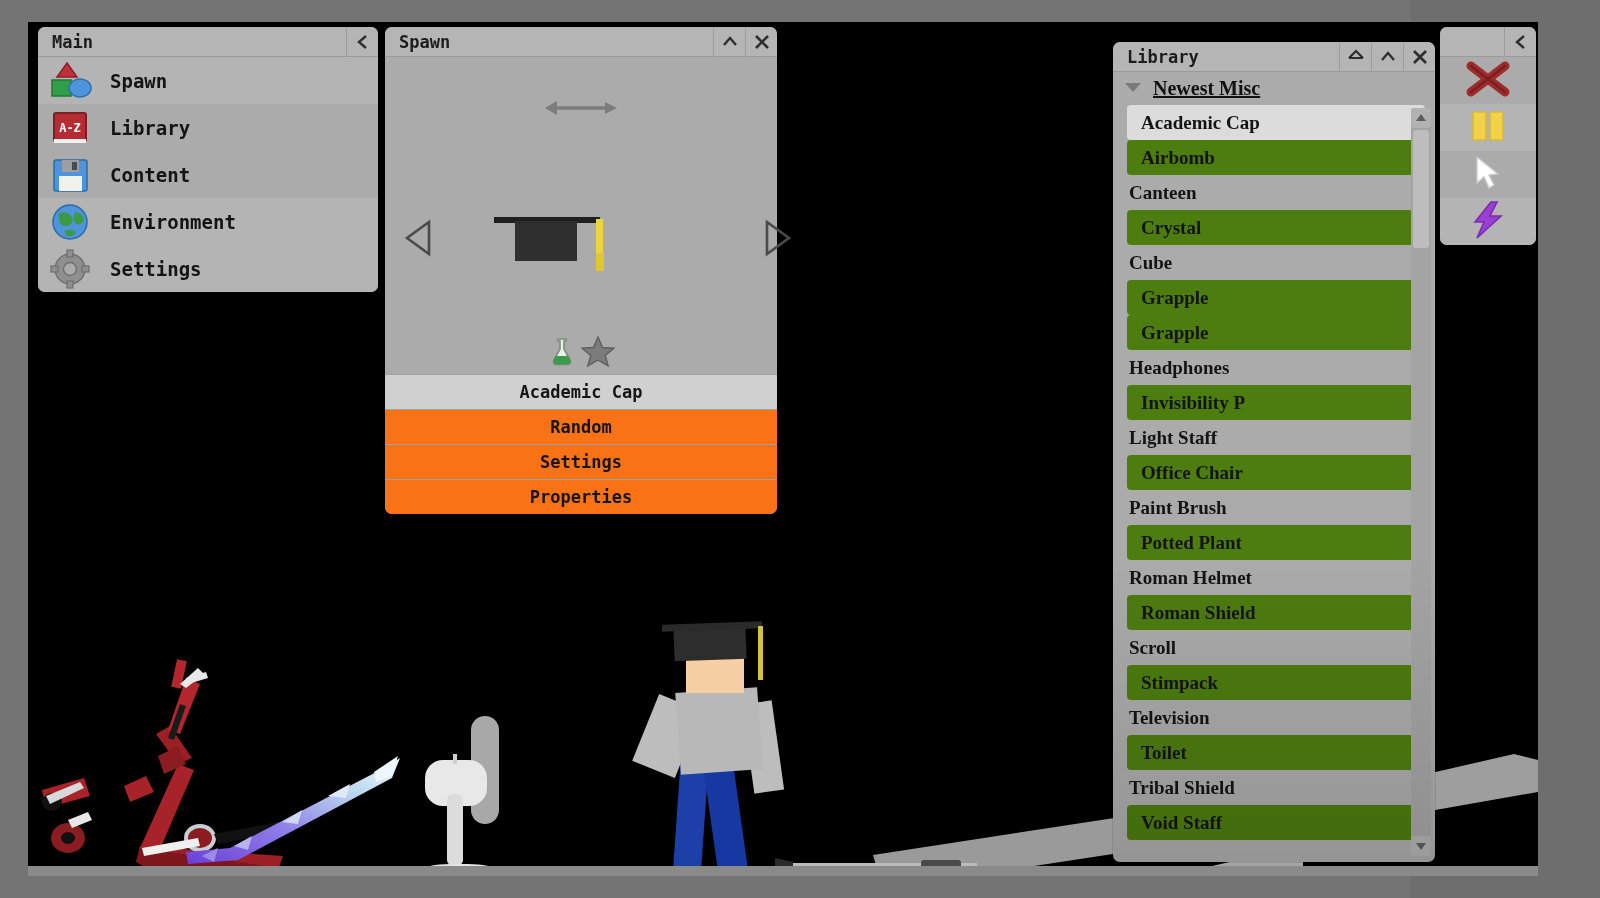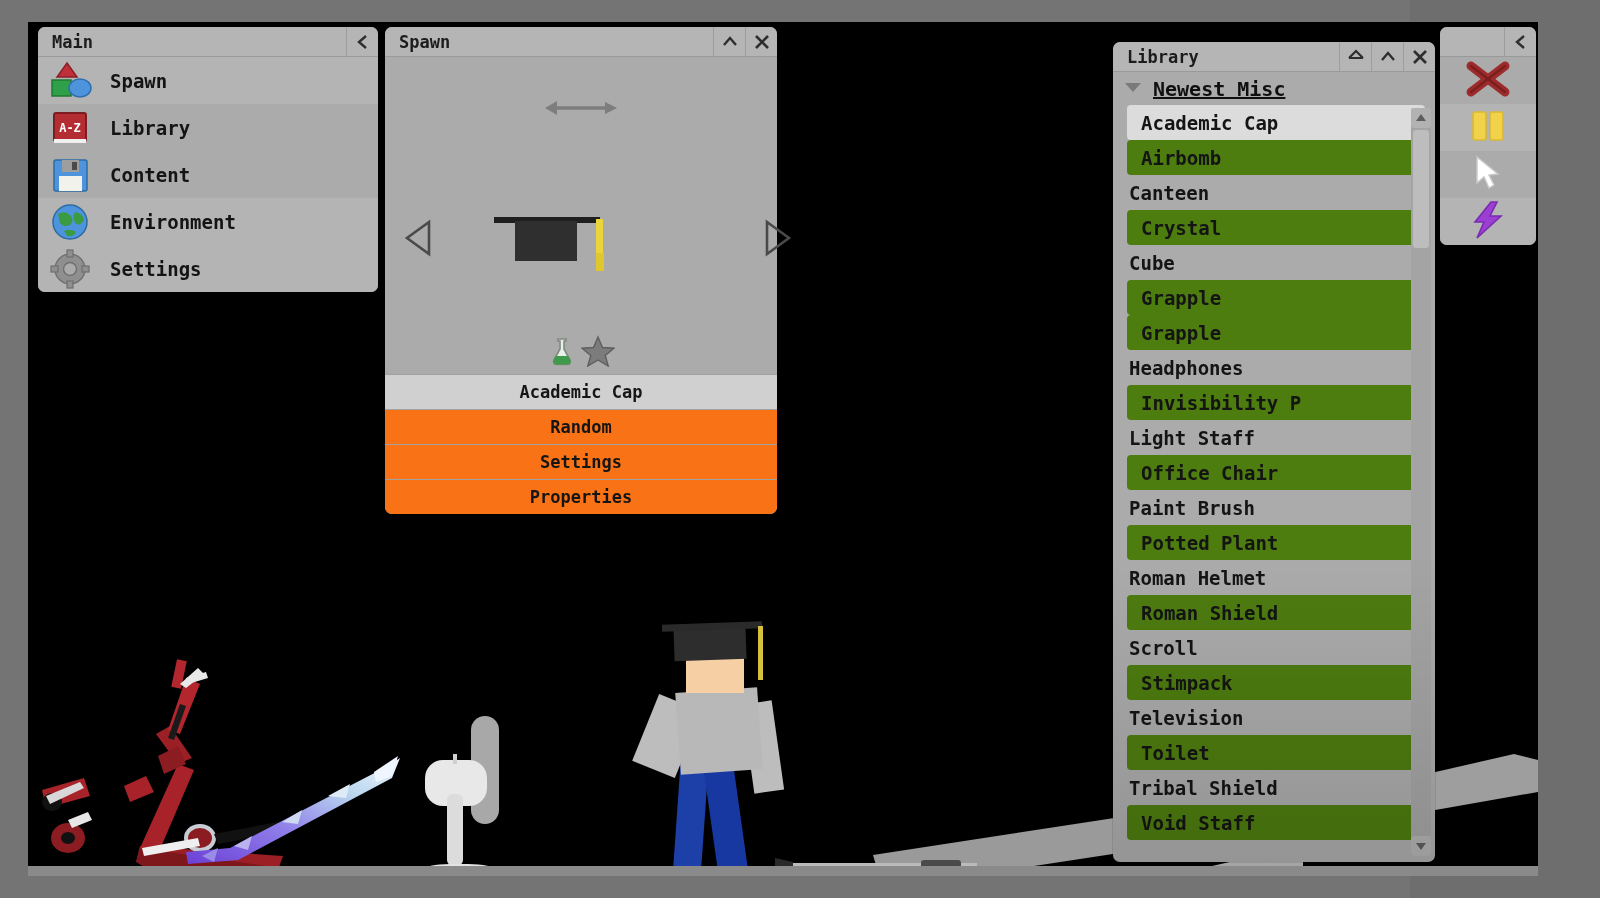--- a/index.html
+++ b/index.html
@@ -130,21 +130,21 @@
     display:flex; align-items:center; justify-content:center;
     font-size: 17px; font-weight: bold; color: #151515;
     background: #f97316;
     border-top: 1px solid #a2a2a2;
   }
   .spawn-btn.sel { background: #d0d0d0; }
   .spawn-btn:last-child { border-radius: 0 0 7px 7px; }
 
   
   #lib-panel { left: 1113px; top: 42px; width: 322px; height: 820px; overflow:hidden; }
-  #lib-body { position: relative; height: 790px; }
+  #lib-body { position: relative; height: 790px; font-family: Liberation Serif, serif; }
   .lib-header {
     display:flex; align-items:center; gap:10px;
     height: 33px; padding-left: 10px;
   }
   .lib-header .hlabel {
     font-size: 20px; font-weight: bold; color:#101010;
     text-decoration: underline;
   }
   .lib-item {
     height: 35px;

